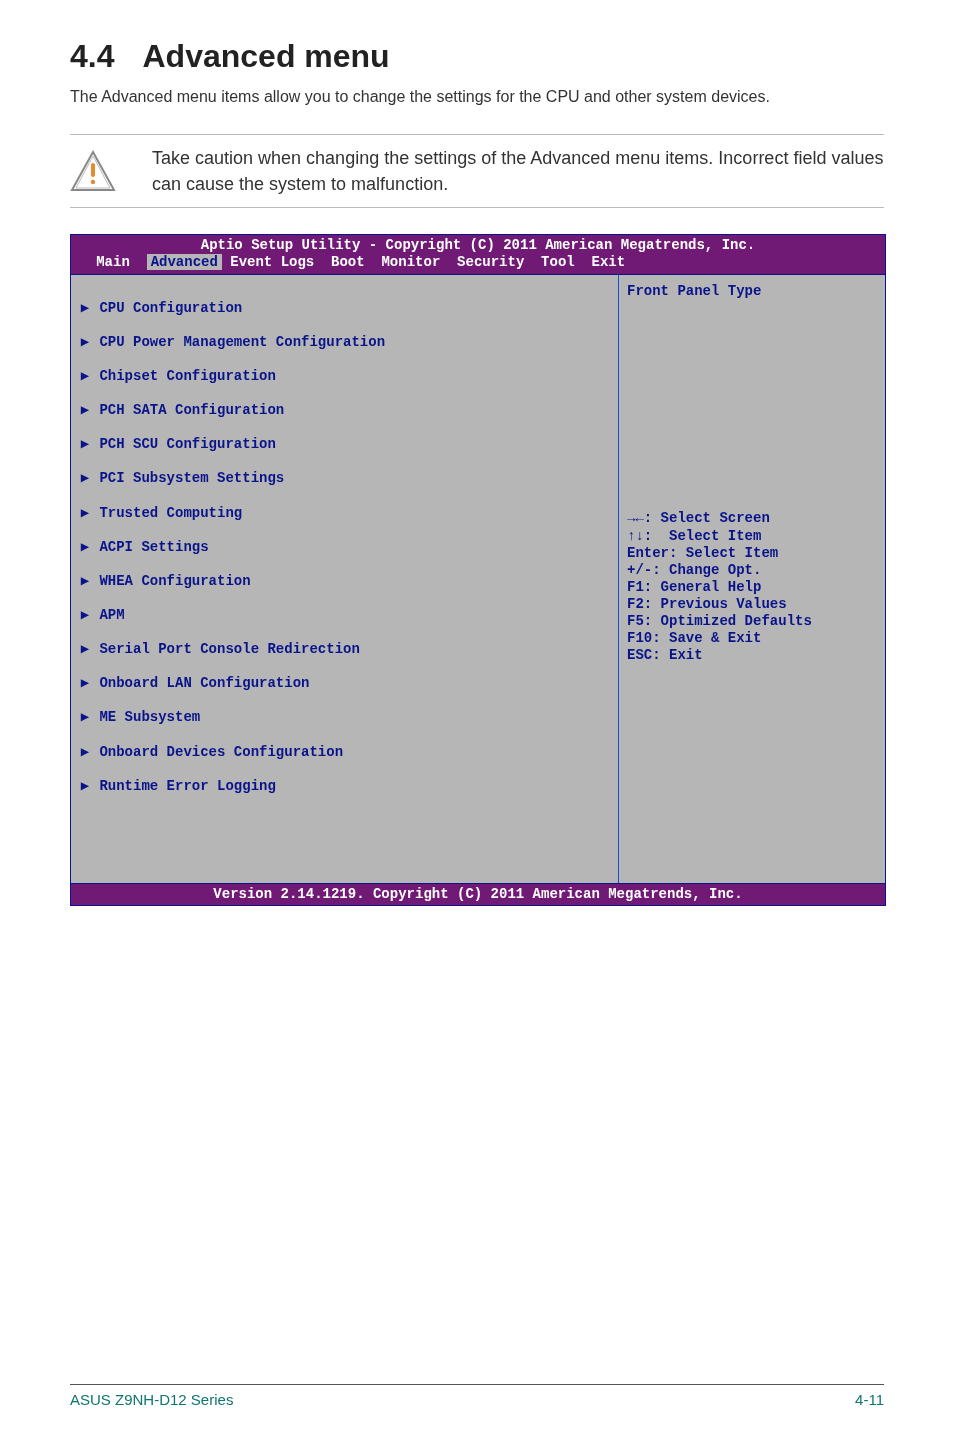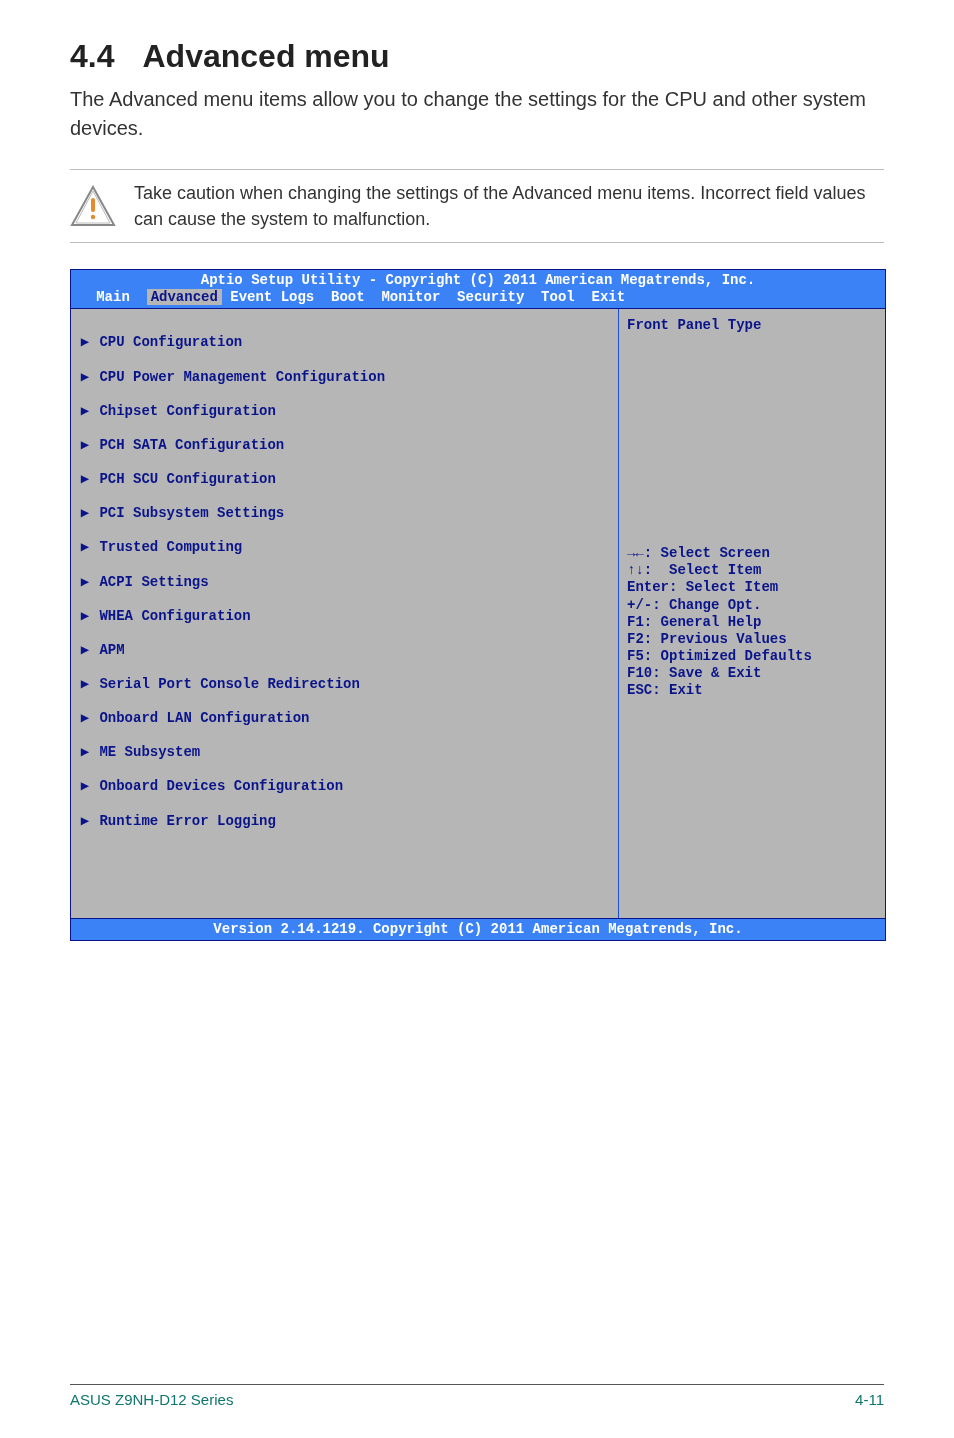--- a/index.html
+++ b/index.html
@@ -24,33 +24,33 @@
     margin: 0 0 10px 0;
   }
   .section-heading .num {
     display: inline-block;
   }
   .section-heading .gap {
     display: inline-block;
     width: 28px;
   }
   .intro {
-    font-size: 20px;
+    font-size: 16px;
     line-height: 1.45;
     color: #333;
     margin: 0 0 26px 0;
   }
   .caution-box {
     border-top: 1px solid #bbb;
     border-bottom: 1px solid #bbb;
     padding: 10px 0 10px 0;
     margin: 0 0 26px 0;
     display: flex;
     align-items: center;
-    gap: 18px;
+    gap: 36px;
   }
   .caution-icon {
     width: 46px;
     height: 42px;
     flex: 0 0 46px;
     display: flex;
     align-items: center;
     justify-content: center;
   }
   .caution-icon svg {
@@ -63,21 +63,21 @@
   }
 
   
   .bios {
     width: 100%;
     font-family: "Courier New", Courier, monospace;
     font-size: 14px;
     line-height: 1.22;
     font-weight: bold;
     color: #fff;
-    background: #3b82f6;
+    background: #701a75;
     border: 1px solid #0a148a;
   }
   .bios-header {
     text-align: center;
     color: #fff;
     white-space: pre;
     padding: 2px 0 0 0;
   }
   .bios-tabs {
     white-space: pre;

